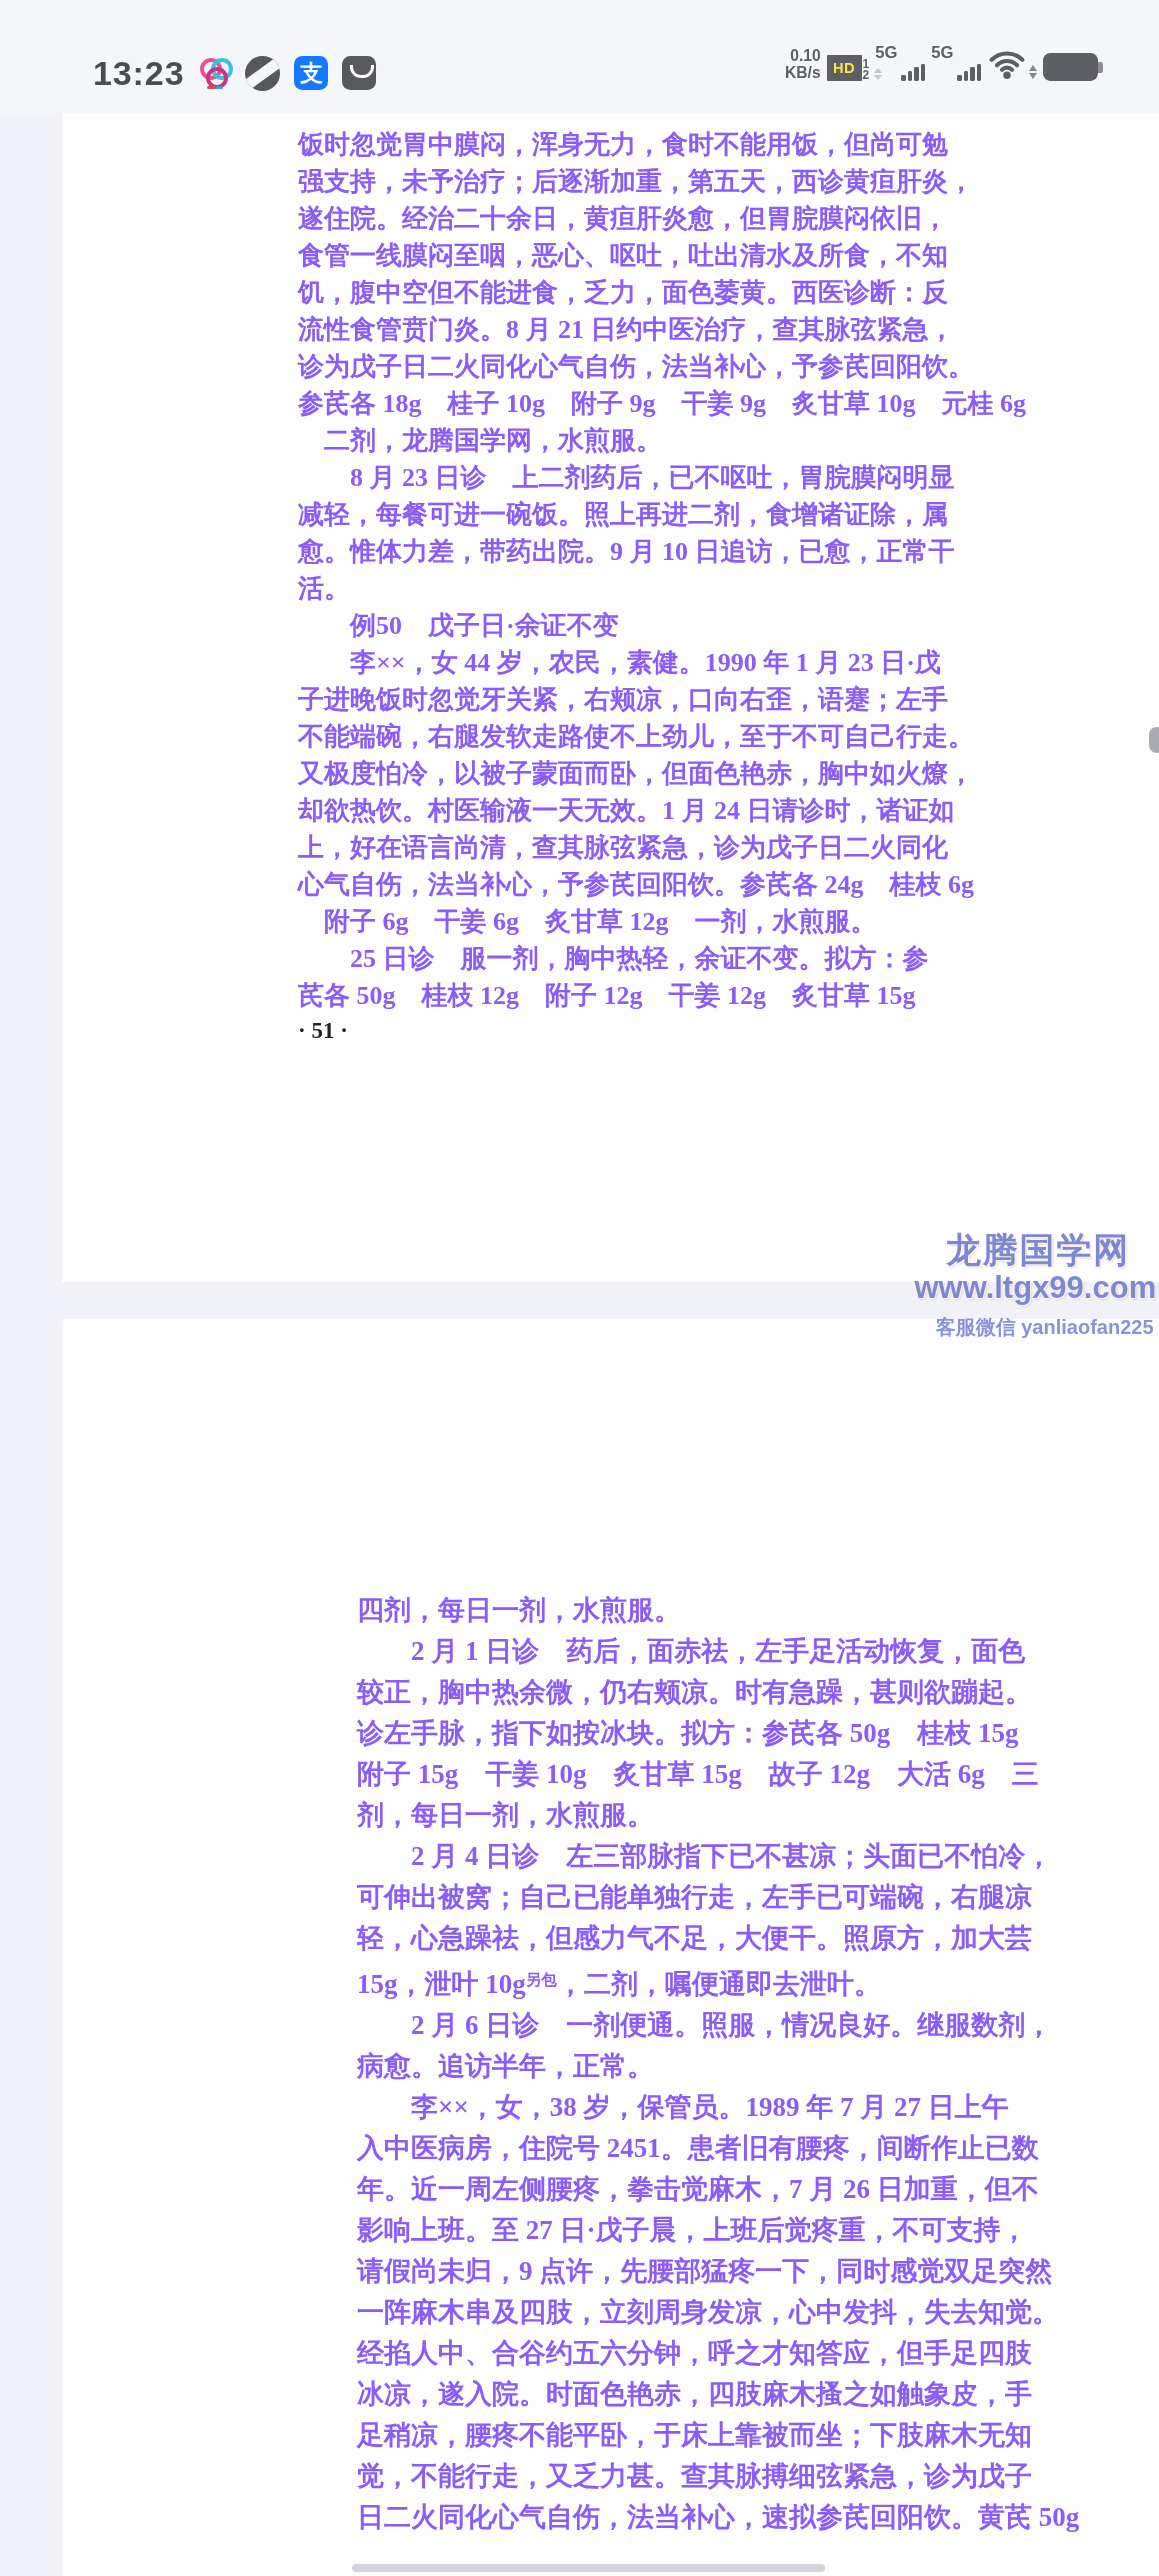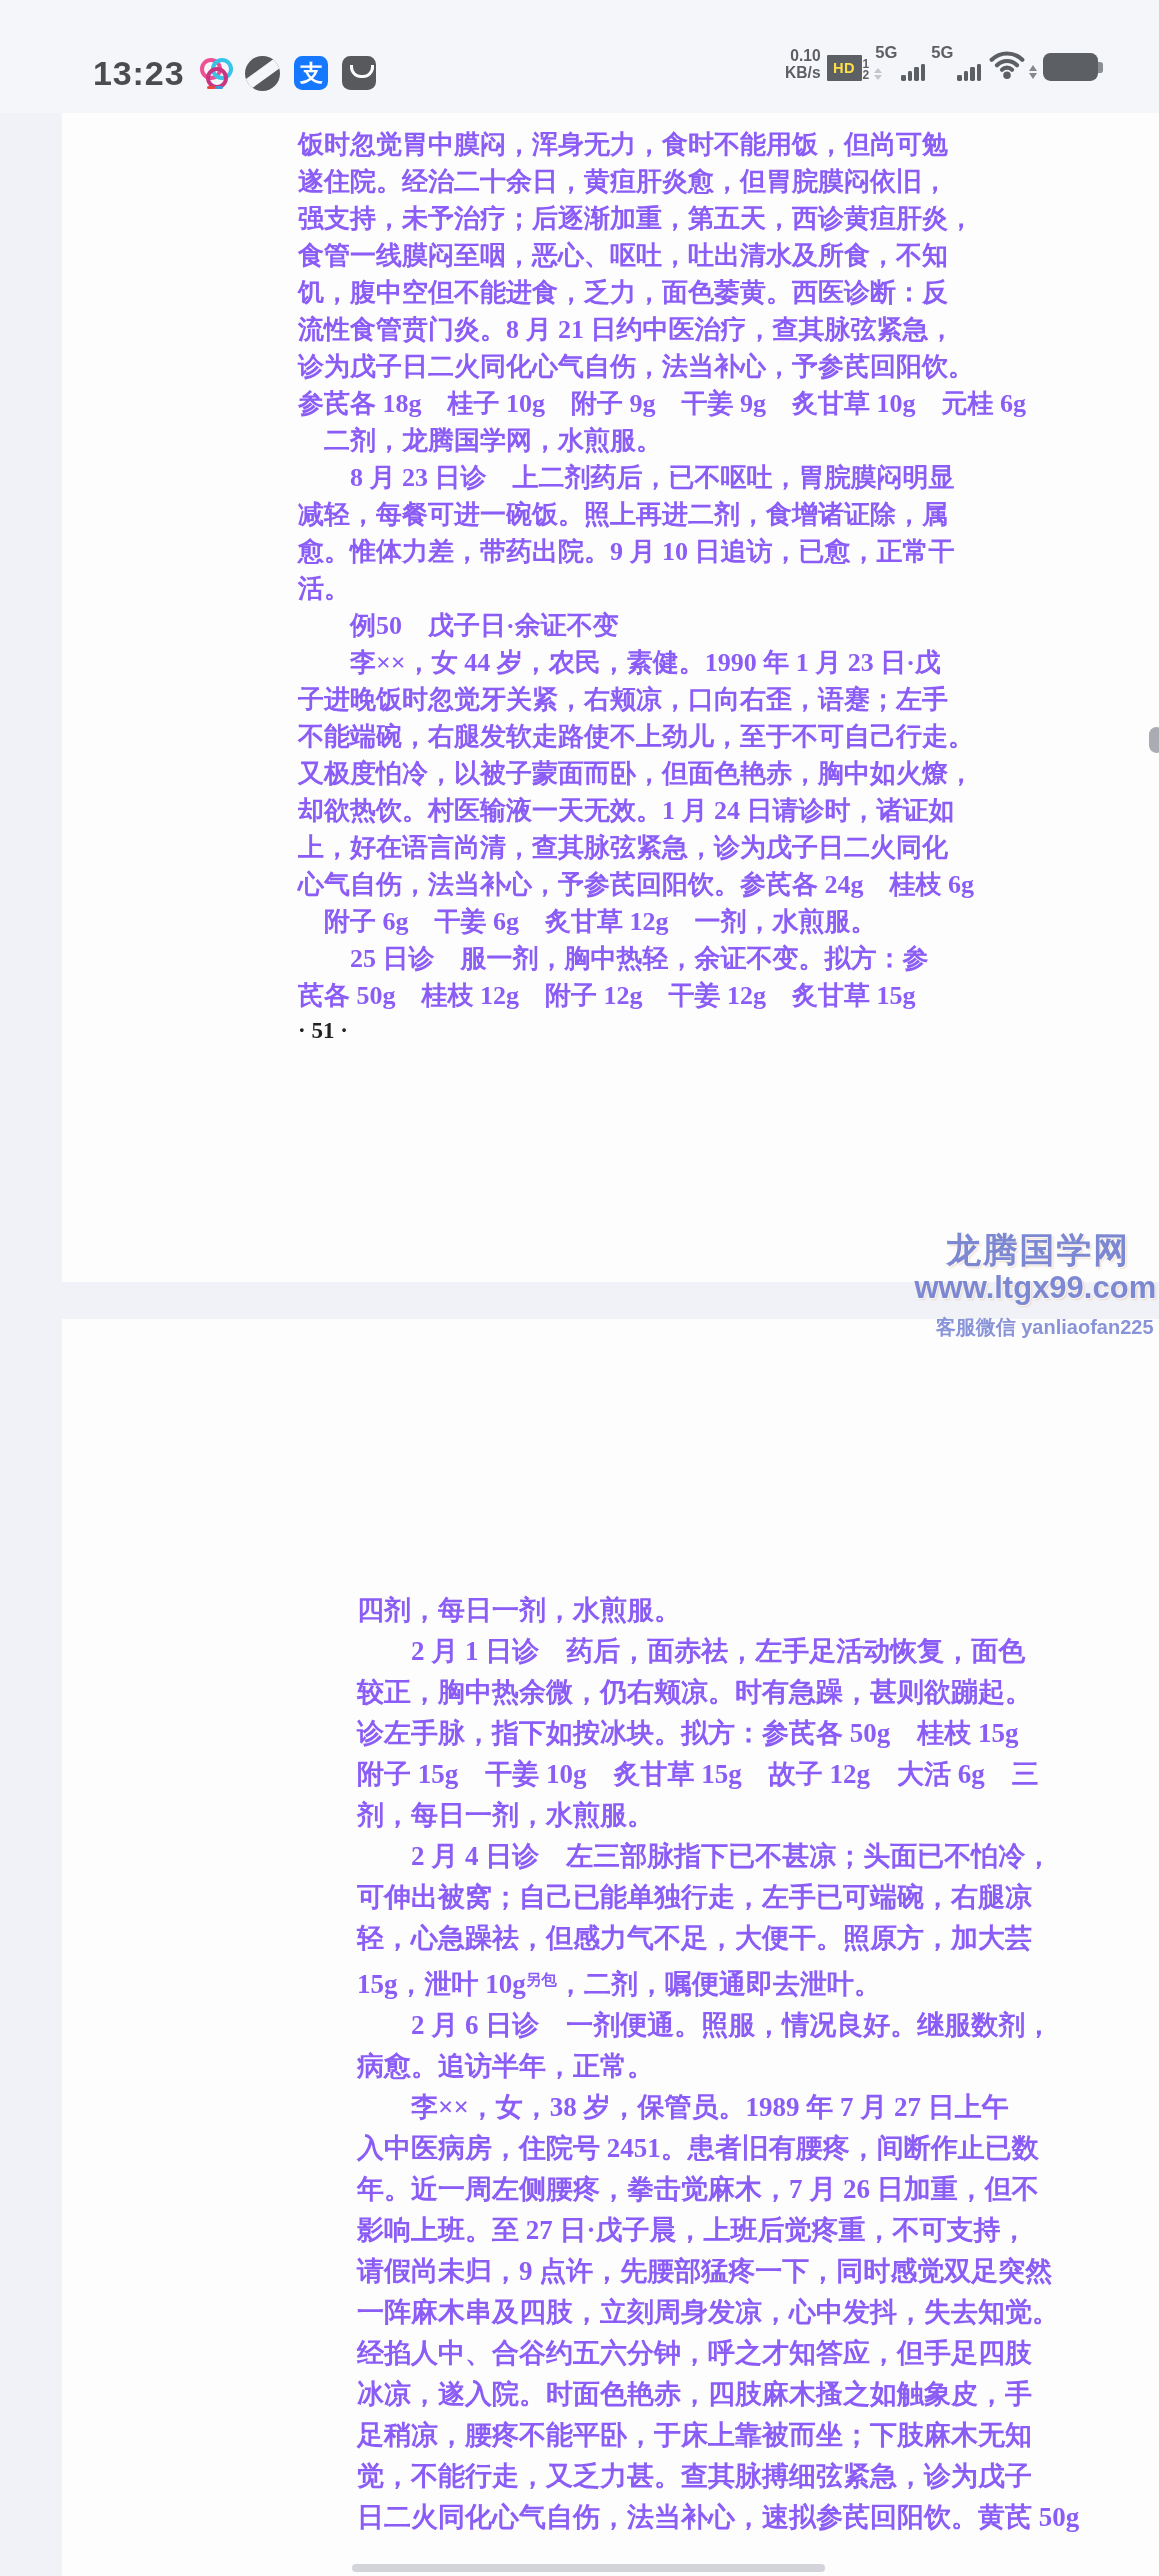--- a/index.html
+++ b/index.html
@@ -139,22 +139,22 @@
     </div>
     <div class="battery">
         <span class="nub"></span>
       </div>
   </div>
 </div>
 
 <div class="page page1">
   <div class="textcol p1col" id="p1col">
       <div class="tl">饭时忽觉胃中膜闷，浑身无力，食时不能用饭，但尚可勉</div>
+      <div class="tl">强支持，未予治疗；后逐渐加重，第五天，西诊黄疸肝炎，</div>
       <div class="tl">遂住院。经治二十余日，黄疸肝炎愈，但胃脘膜闷依旧，</div>
-      <div class="tl">强支持，未予治疗；后逐渐加重，第五天，西诊黄疸肝炎，</div>
       <div class="tl">食管一线膜闷至咽，恶心、呕吐，吐出清水及所食，不知</div>
       <div class="tl">饥，腹中空但不能进食，乏力，面色萎黄。西医诊断：反</div>
       <div class="tl">流性食管贲门炎。8 月 21 日约中医治疗，查其脉弦紧急，</div>
       <div class="tl">诊为戊子日二火同化心气自伤，法当补心，予参芪回阳饮。</div>
       <div class="tl">参芪各 18g　桂子 10g　附子 9g　干姜 9g　炙甘草 10g　元桂 6g</div>
       <div class="tl">　二剂，龙腾国学网，水煎服。</div>
       <div class="tl">　　8 月 23 日诊　上二剂药后，已不呕吐，胃脘膜闷明显</div>
       <div class="tl">减轻，每餐可进一碗饭。照上再进二剂，食增诸证除，属</div>
       <div class="tl">愈。惟体力差，带药出院。9 月 10 日追访，已愈，正常干</div>
       <div class="tl">活。</div>

